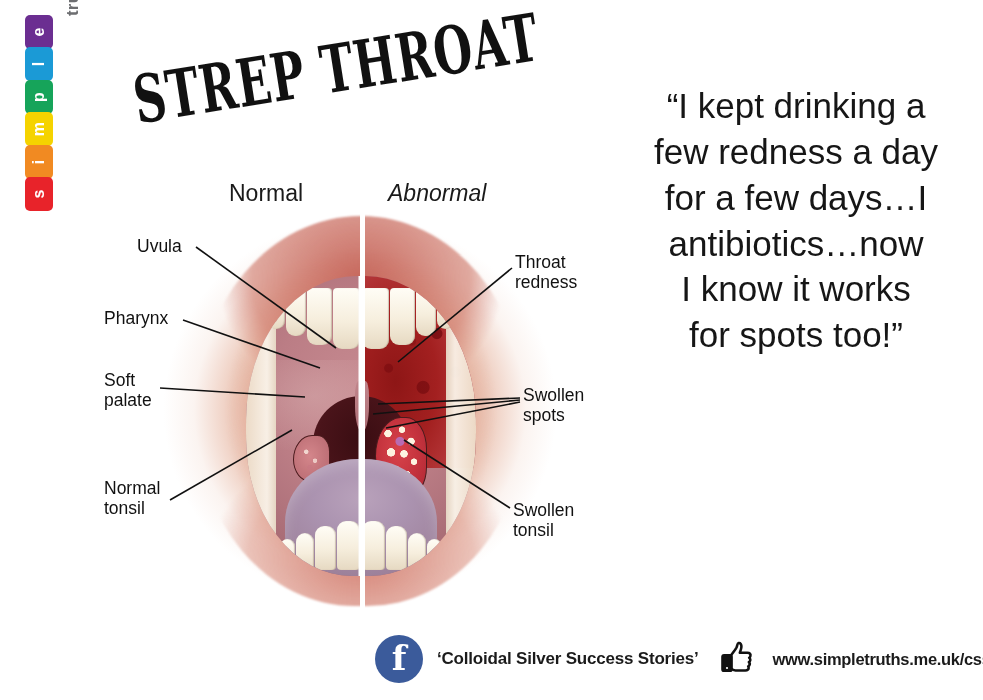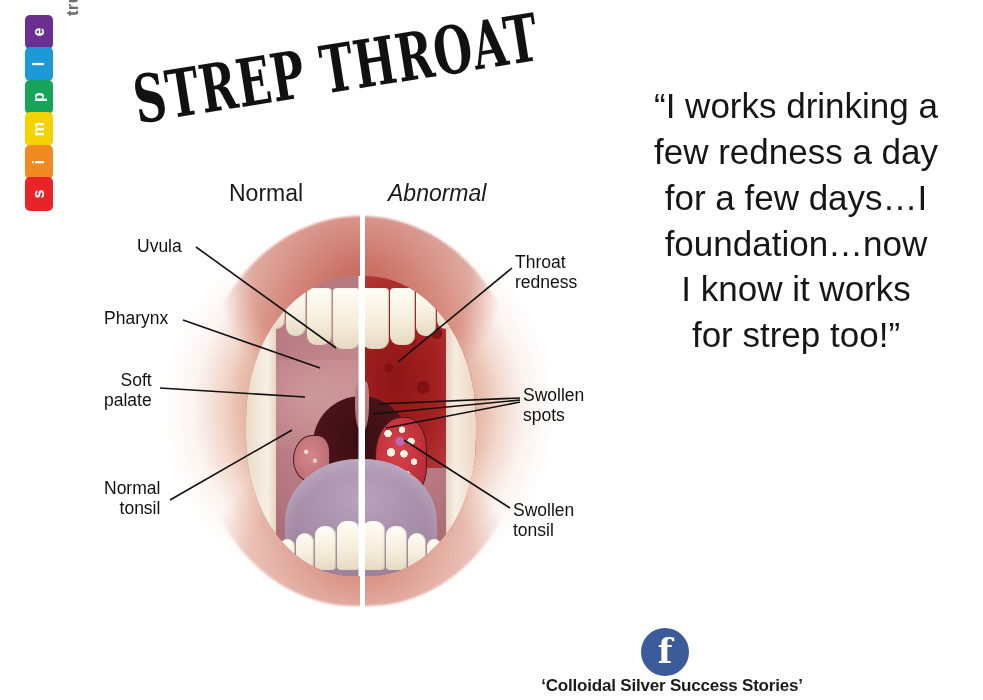--- a/index.html
+++ b/index.html
@@ -174,41 +174,41 @@
   #split{
     position:absolute;left:50%;top:0;width:5px;height:100%;
     background:#ffffff;transform:translateX(-50%);
   }
   #split-outer{
     position:absolute;left:210px;top:0px;width:5px;height:428px;background:#fff;
   }
 
   
   #leaders{position:absolute;left:0;top:0;width:983px;height:700px;pointer-events:none;}
-  .anno{position:absolute;font-size:17.5px;line-height:1.15;color:#111;text-align:right;}
+  .anno{position:absolute;font-size:17.5px;line-height:1.15;color:#111;}
   .anno.r{text-align:left;}
   #an-uvula{left:137px;top:236px;}
   #an-pharynx{left:104px;top:308px;}
   #an-soft{left:104px;top:370px;}
   #an-normal-tonsil{left:104px;top:478px;}
   #an-redness{left:515px;top:252px;}
   #an-whitish{left:523px;top:385px;}
   #an-swollen{left:513px;top:500px;}
 
   
   #quote{
     position:absolute;left:622px;top:83px;width:348px;
     text-align:center;font-size:35px;line-height:1.31;color:#161616;
     font-family:"Liberation Sans", sans-serif;font-weight:normal;
   }
   #quote .qline{display:block;white-space:nowrap;}
 
   
   #footer{position:absolute;left:375px;top:628px;width:580px;height:62px;
-    display:flex;align-items:center;flex-direction:column;}
+    display:flex;align-items:center;}
   #fb-icon{width:48px;height:48px;border-radius:50%;background:#3b5b9b;
     position:relative;flex:0 0 auto;}
   #fb-icon::after{
     content:"f";position:absolute;left:0;right:0;top:50%;transform:translateY(-52%);
     text-align:center;color:#fff;font-family:"DejaVu Serif",serif;font-weight:bold;font-size:34px;
     line-height:1;
   }
   #fb-text{margin-left:14px;font-size:17px;font-weight:bold;color:#1b1b1b;
     font-family:"Liberation Sans",sans-serif;letter-spacing:-.2px;white-space:nowrap;}
   #thumb-icon{margin-left:16px;flex:0 0 auto;}
@@ -346,26 +346,26 @@
   <div class="anno r" id="an-whitish">
     <div>Swollen</div>
     <div>spots</div>
   </div>
   <div class="anno r" id="an-swollen">
     <div>Swollen</div>
     <div>tonsil</div>
   </div>
 
   <div id="quote">
-    <span class="qline">“I works drinking a</span>
+    <span class="qline">“I kept drinking a</span>
     <span class="qline">few redness a day</span>
     <span class="qline">for a few days…I</span>
-    <span class="qline">foundation…now</span>
+    <span class="qline">antibiotics…now</span>
     <span class="qline">I know it works</span>
-    <span class="qline">for strep too!”</span>
+    <span class="qline">for spots too!”</span>
   </div>
 
   <div id="footer">
     <div id="fb-icon"></div>
     <div id="fb-text">‘Colloidal Silver Success Stories’</div>
 
     <svg id="thumb-icon" width="44" height="44" viewBox="0 0 44 44" xmlns="http://www.w3.org/2000/svg">
       <g fill="none" stroke="#111" stroke-width="2.6" stroke-linejoin="round" stroke-linecap="round">
         <path d="M16 18.5 C17.5 16 20 13.5 21.5 10.5 C22.5 8.2 22.2 6.4 23.6 6.1
                  C25.4 5.7 26.6 7.4 26.4 10 C26.25 12.1 25.4 14.2 24.8 15.8 L32.5 15.8

